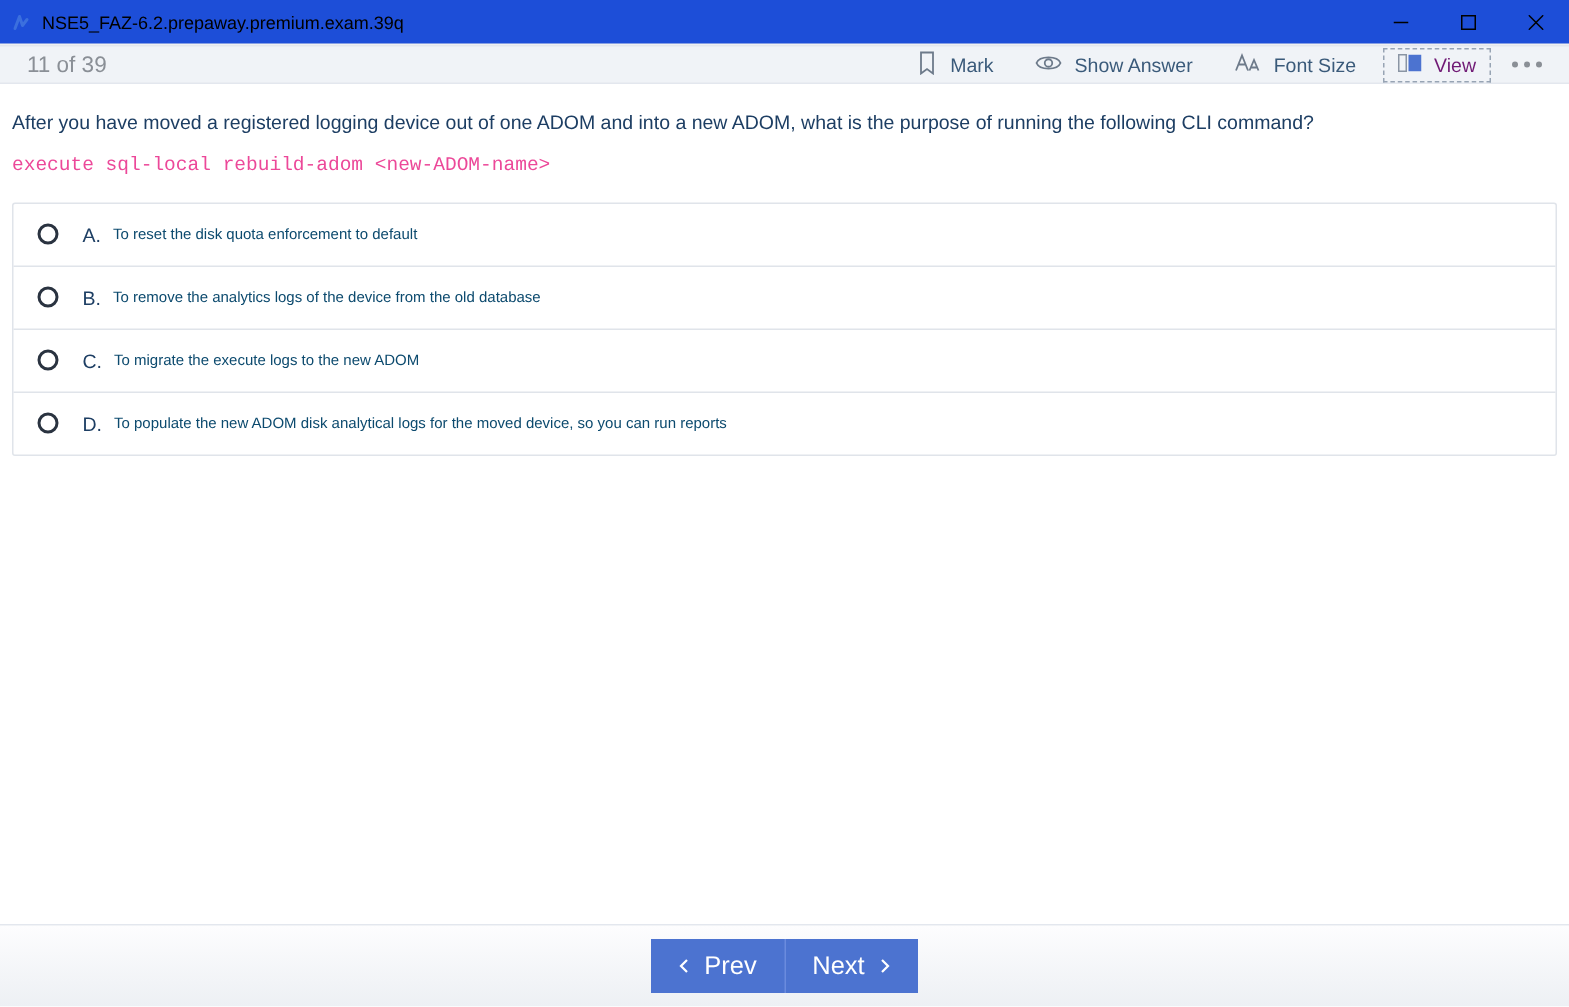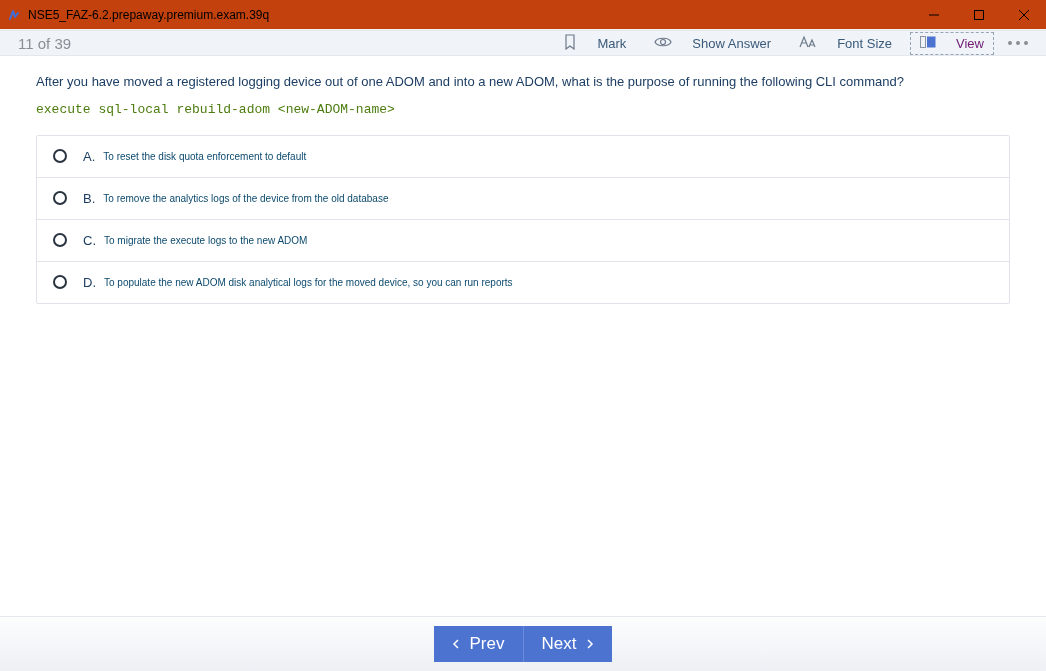--- a/index.html
+++ b/index.html
@@ -14,21 +14,21 @@
       height: 671px;
       overflow: hidden;
       display: flex;
       flex-direction: column;
     }
     .titlebar {
       height: 30px;
       display: flex;
       align-items: center;
       padding: 0 0 0 6px;
-      background: #c2410c;
+      background: #1d4ed8;
       border-bottom: 1px solid #f0f0f0;
     }
     .titlebar-icon {
       width: 16px;
       height: 16px;
       margin-right: 6px;
       display: flex;
       align-items: center;
       justify-content: center;
     }
@@ -64,21 +64,21 @@
     .page-counter {
       font-size: 15px;
       color: #8a8f96;
     }
     .toolbar-spacer {
       flex: 1;
     }
     .toolbar-item {
       display: flex;
       align-items: center;
-      gap: 20px;
+      gap: 8px;
       color: #3a5a7a;
       font-size: 13px;
       padding: 4px 10px;
       cursor: pointer;
       margin-left: 8px;
     }
     .toolbar-item svg {
       stroke: #6d7a8a;
       fill: none;
     }
@@ -98,33 +98,33 @@
       cursor: pointer;
     }
     .more-dots .dot {
       width: 4px;
       height: 4px;
       background: #8a8f96;
       border-radius: 50%;
     }
     .content {
       flex: 1;
-      padding: 16px 36px;
+      padding: 16px 8px;
       overflow: auto;
     }
     .question {
       font-size: 13px;
       color: #1d3e63;
       line-height: 1.5;
       margin-bottom: 10px;
     }
     .code-line {
       font-family: "Courier New", monospace;
       font-size: 13px;
-      color: #4d7c0f;
+      color: #ec4899;
       margin-bottom: 18px;
     }
     .options {
       border: 1px solid #e0e4ea;
       border-radius: 2px;
     }
     .option {
       display: flex;
       align-items: center;
       padding: 13px 16px;

